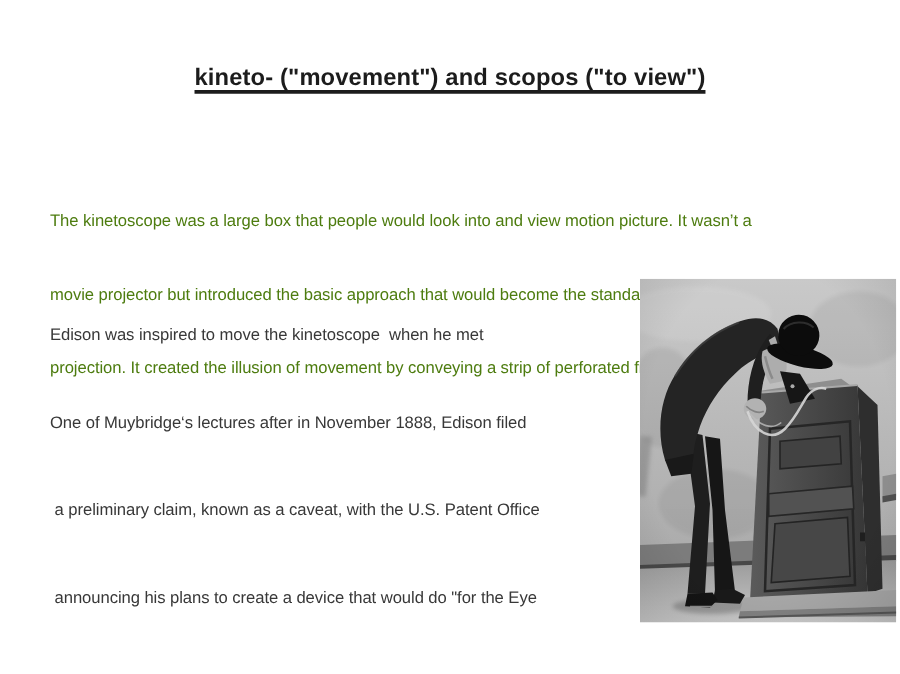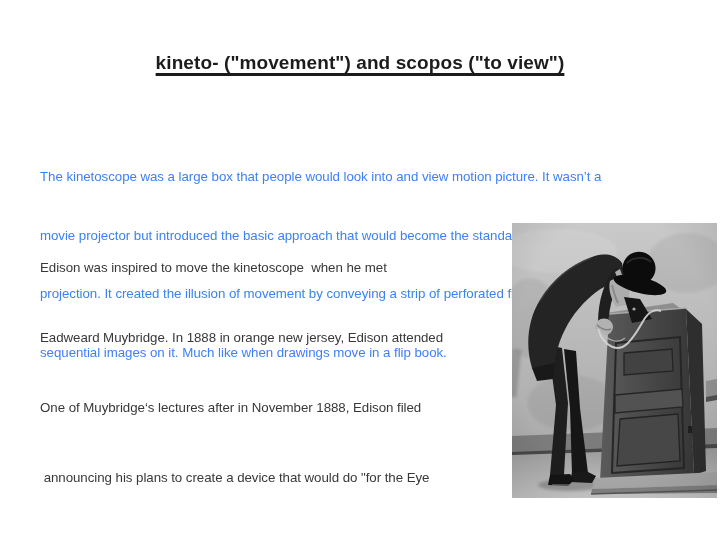--- a/index.html
+++ b/index.html
@@ -28,21 +28,21 @@
     letter-spacing: 0.1px;
   }
   .para {
     position: absolute;
     left: 40px;
     top: 128px;
     font-size: 13.3px;
     line-height: 19.5px;
     letter-spacing: -0.05px;
     white-space: pre;
-    color: #3b82f6;
+    color: #4d7c0f;
   }
   .details {
     position: absolute;
     left: 40px;
     top: 209px;
     font-size: 13.3px;
     line-height: 23.4px;
     letter-spacing: -0.05px;
     white-space: pre;
     color: #383838;
@@ -61,27 +61,26 @@
 <body>
 
 <div class="slide">
 
   <h1 class="title">kineto- ("movement") and scopos ("to view")</h1>
 
   <div class="para">
     <div>The kinetoscope was a large box that people would look into and view motion picture. It wasn’t a</div>
     <div>movie projector but introduced the basic approach that would become the standard for film</div>
     <div>projection. It created the illusion of movement by conveying a strip of perforated film with</div>
-    <div>sequential images on it. Much like when drawings move in a flip book.</div>
   </div>
 
   <div class="details">
     <div>Edison was inspired to move the kinetoscope  when he met</div>
-    <div>Eadweard Muybridge. In 1888 in orange new jersey, Edison attended</div>
     <div>One of Muybridge‘s lectures after in November 1888, Edison filed</div>
+    <div> a preliminary claim, known as a caveat, with the U.S. Patent Office</div>
     <div> announcing his plans to create a device that would do "for the Eye</div>
     
   </div>
 
   <figure class="photo" role="img" aria-label="Black-and-white photograph of a man in a bowler hat bending over to look into a kinetoscope cabinet">
     <svg viewBox="0 0 205 275" xmlns="http://www.w3.org/2000/svg">
       <defs>
         <linearGradient id="wallGrad" x1="0" y1="0" x2="0" y2="1">
           <stop offset="0" stop-color="#c9c9c9"></stop>
           <stop offset="0.6" stop-color="#b6b6b6"></stop>

